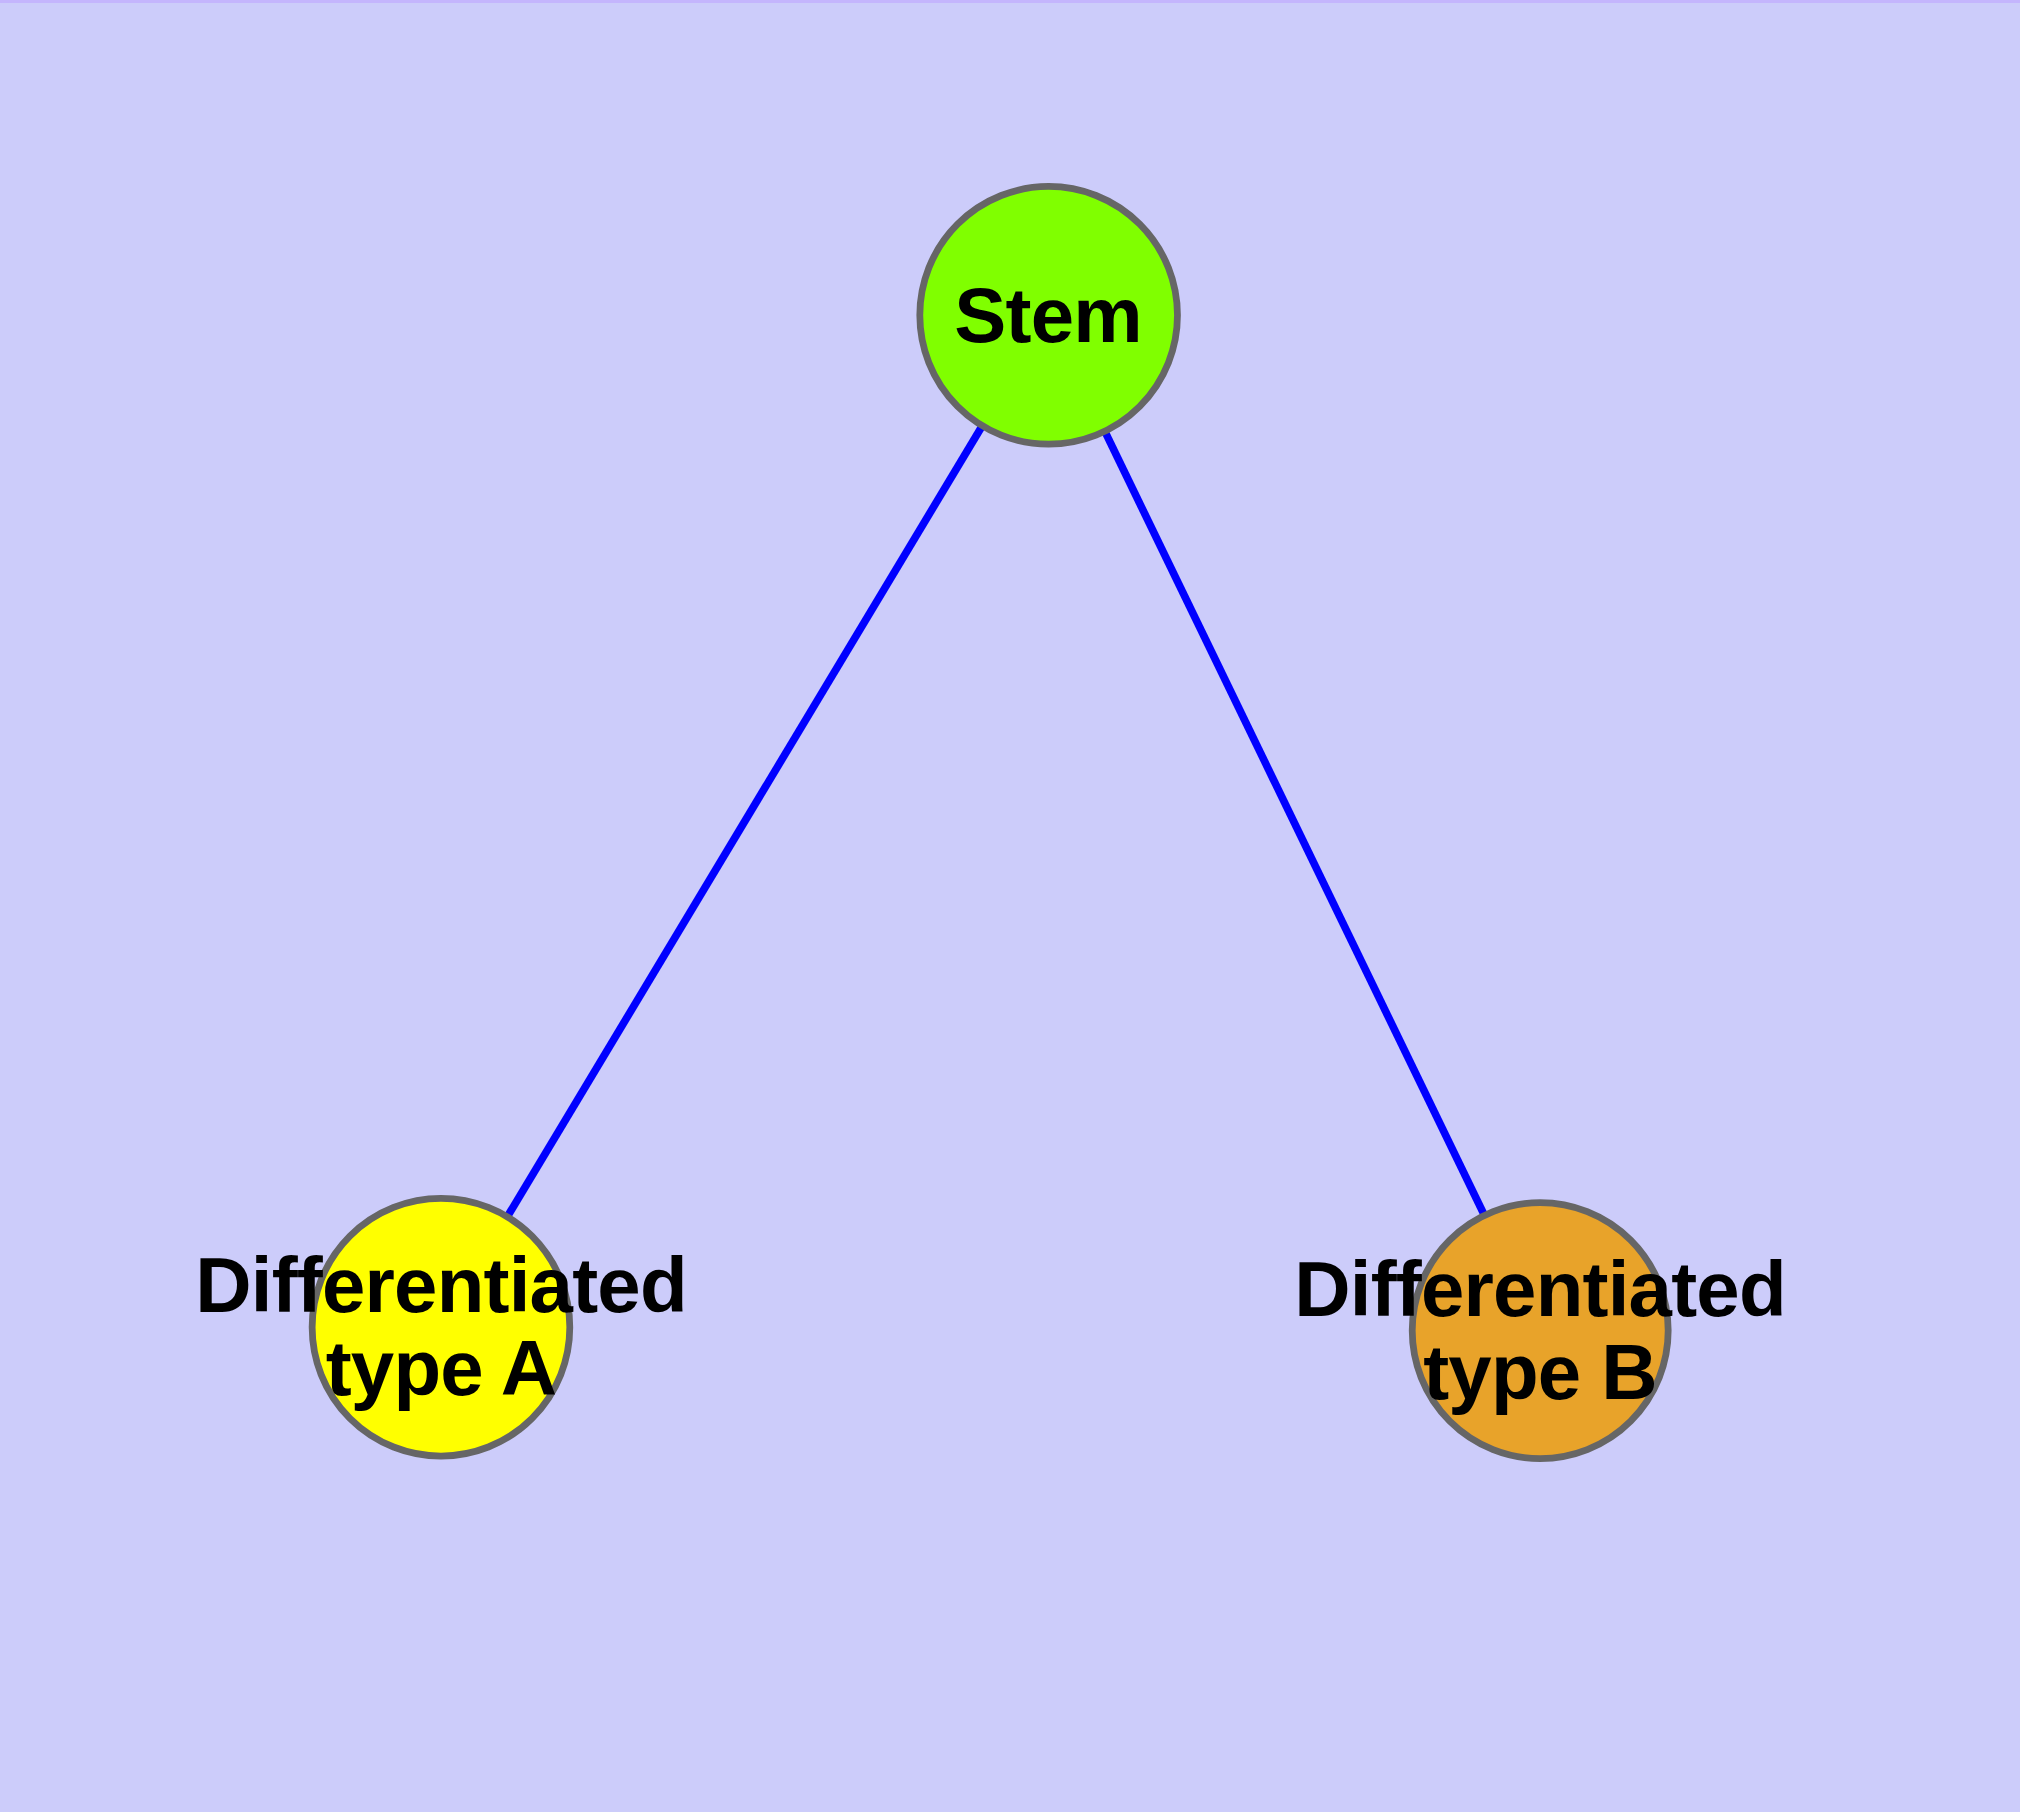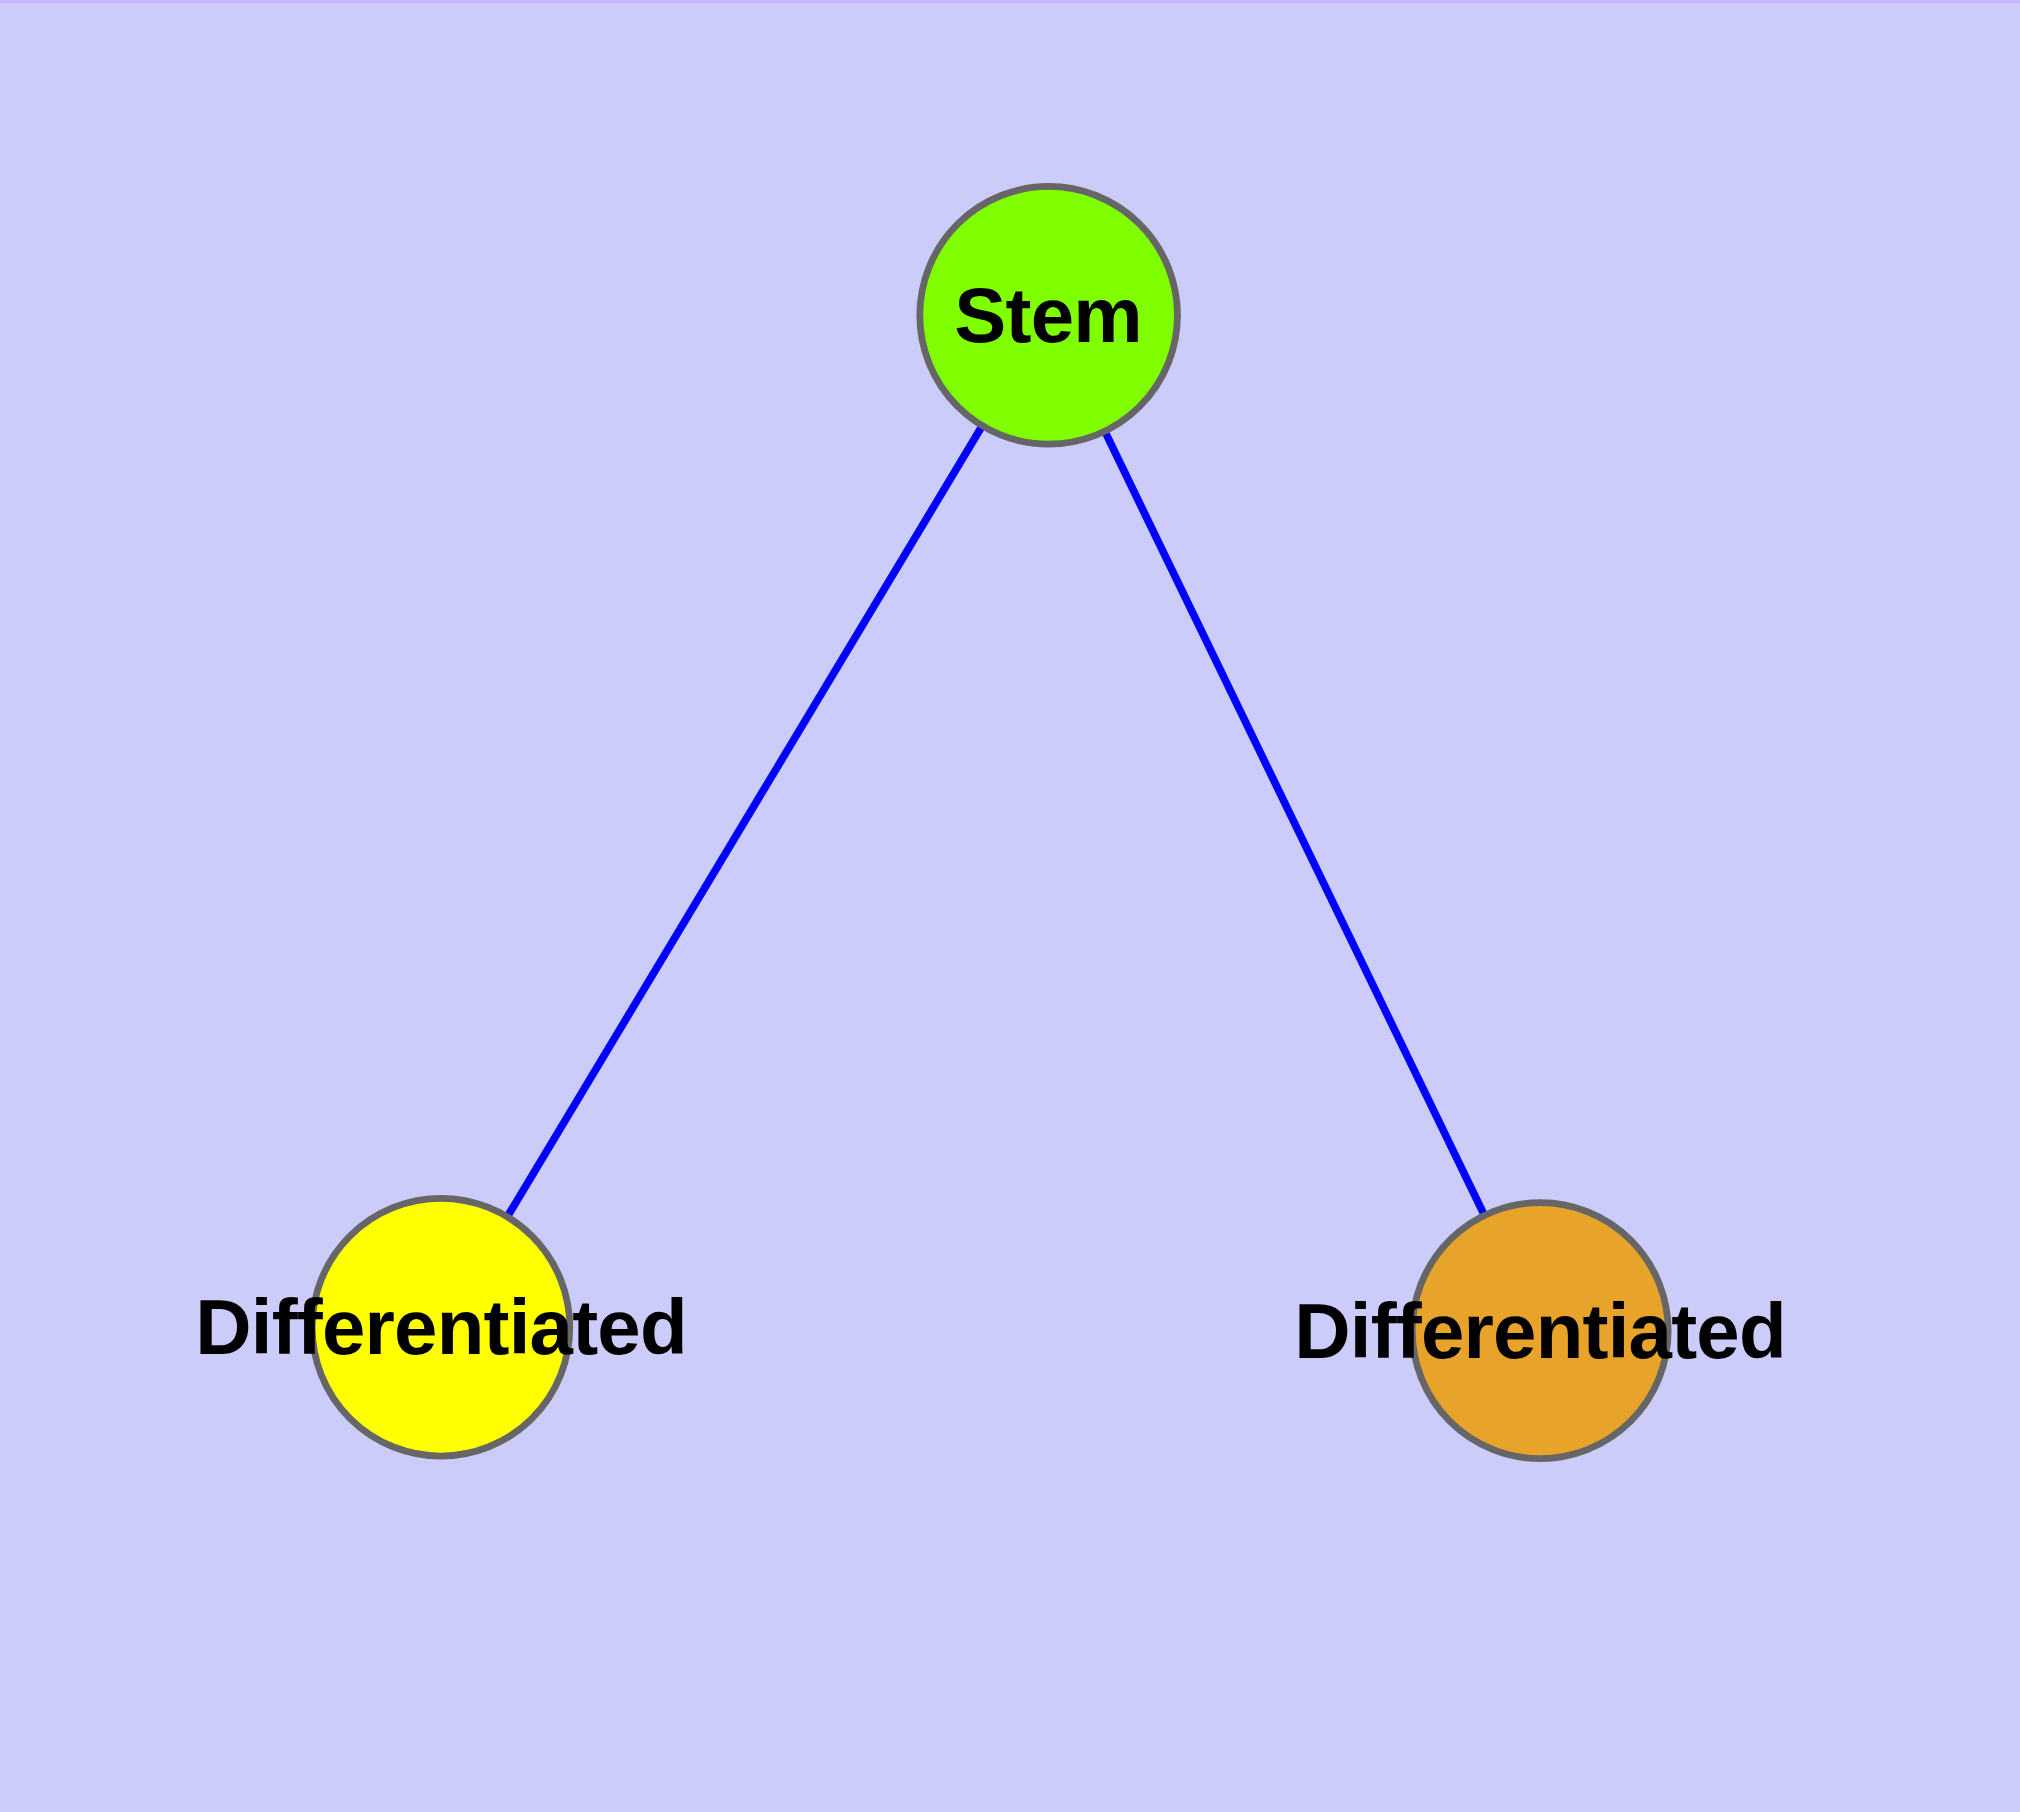--- a/index.html
+++ b/index.html
@@ -59,18 +59,18 @@
       </g>
     <g id="node-layer">
         <circle cx="1237" cy="372" r="152" fill="#80ff00" stroke="#666666" stroke-width="8"></circle>
         <circle cx="520" cy="1566" r="152" fill="#ffff00" stroke="#666666" stroke-width="8"></circle>
         <circle cx="1817" cy="1570" r="151" fill="#e8a32a" stroke="#666666" stroke-width="8"></circle>
       </g>
   </svg>
 
   <div id="label-layer">
       <div class="node-label" style="left: 1048px; top: 315px; font-size: 78px; color: rgb(0, 0, 0);"><div>Stem</div></div>
-      <div class="node-label" style="left: 441px; top: 1327px; font-size: 78px; color: rgb(0, 0, 0);"><div>Differentiated</div></div>
-      <div class="node-label" style="left: 1540px; top: 1331px; font-size: 78px; color: rgb(0, 0, 0);"><div>Differentiated</div></div>
+      <div class="node-label" style="left: 441px; top: 1327px; font-size: 78px; color: rgb(0, 0, 0);"><div>Differentiated</div><div>type A</div></div>
+      <div class="node-label" style="left: 1540px; top: 1331px; font-size: 78px; color: rgb(0, 0, 0);"><div>Differentiated</div><div>type B</div></div>
     </div>
 
 </div>
 
 
 </body></html>

